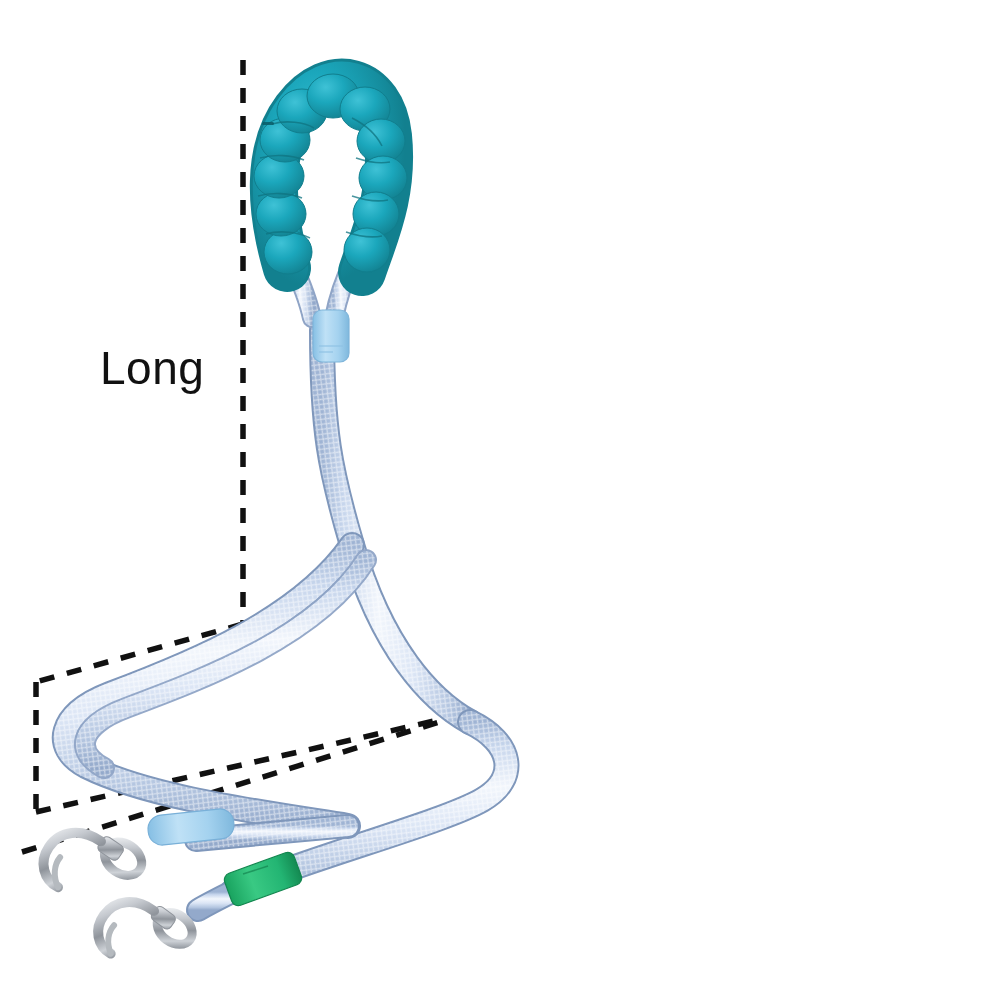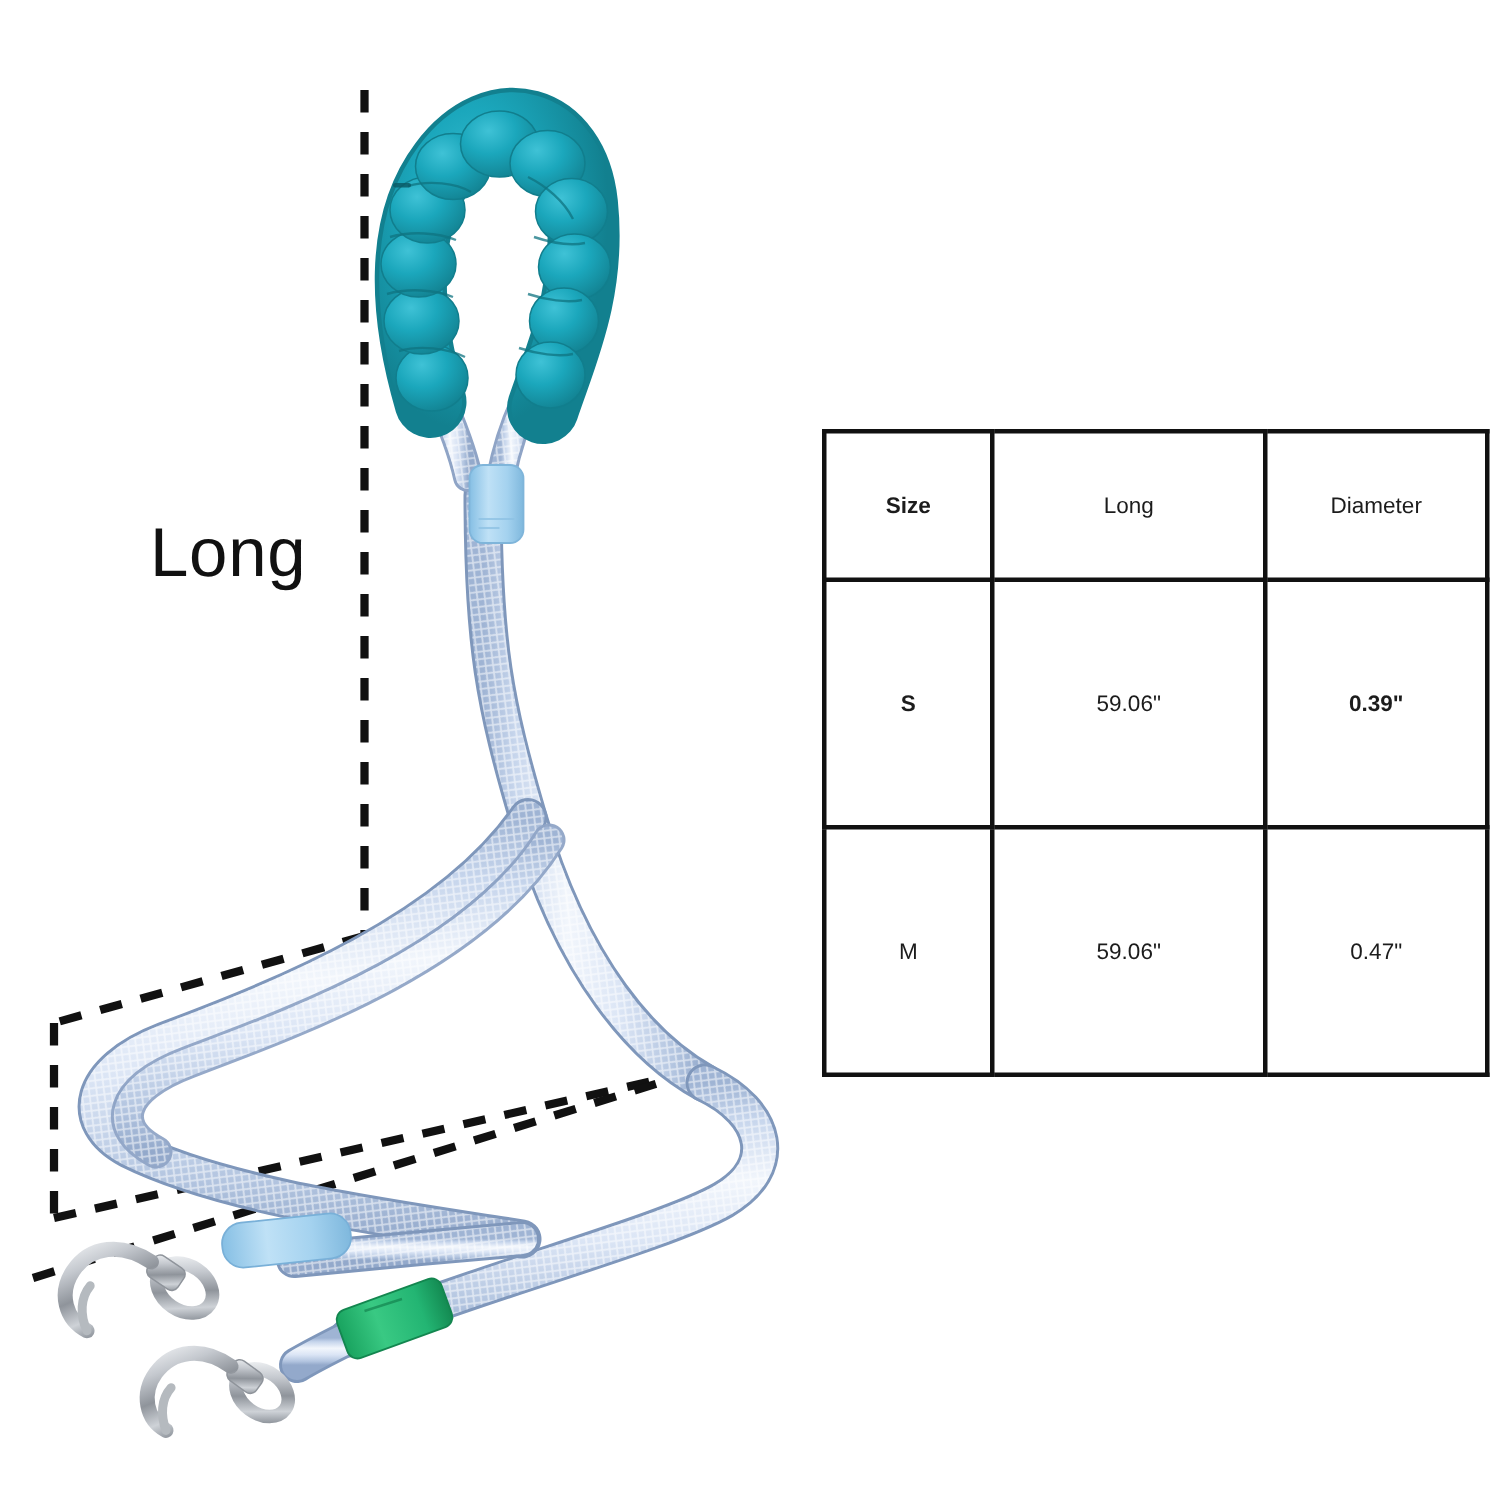--- a/index.html
+++ b/index.html
@@ -205,38 +205,14 @@
     <g transform="translate(150,908) rotate(36)">
       <ellipse cx="32" cy="2" rx="19" ry="14" fill="none" stroke="url(#metalGrad)" stroke-width="9"></ellipse>
       <rect x="5" y="-8" width="23" height="16" rx="5" fill="url(#metalGrad)" stroke="#8f949b" stroke-width="1"></rect>
       <path d="M5,0 C-18,0 -33,14 -33,33 C-33,50 -20,62 -5,60" fill="none" stroke="url(#metalGrad)" stroke-width="10" stroke-linecap="round"></path>
       <path d="M-5,60 C-14,54 -20,45 -19,35" fill="none" stroke="#b5babf" stroke-width="6" stroke-linecap="round"></path>
     </g>
   </svg>
 
   <div id="long-label">Long</div>
 
-  <table id="size-table">
-    <colgroup>
-      <col class="c-size">
-        <col class="c-long">
-        <col class="c-dia">
-    </colgroup>
-    <tbody>
-      <tr class="head">
-        <td class="cell-bold">Size</td>
-        <td>Long</td>
-        <td>Diameter</td>
-      </tr>
-      <tr class="body">
-        <td class="cell-bold">S</td>
-        <td>59.06"</td>
-        <td class="cell-bold">0.39"</td>
-      </tr>
-      <tr class="body">
-        <td>M</td>
-        <td>59.06"</td>
-        <td>0.47"</td>
-      </tr>
-    </tbody>
-  </table>
 
 </div>
 
 </body></html>

